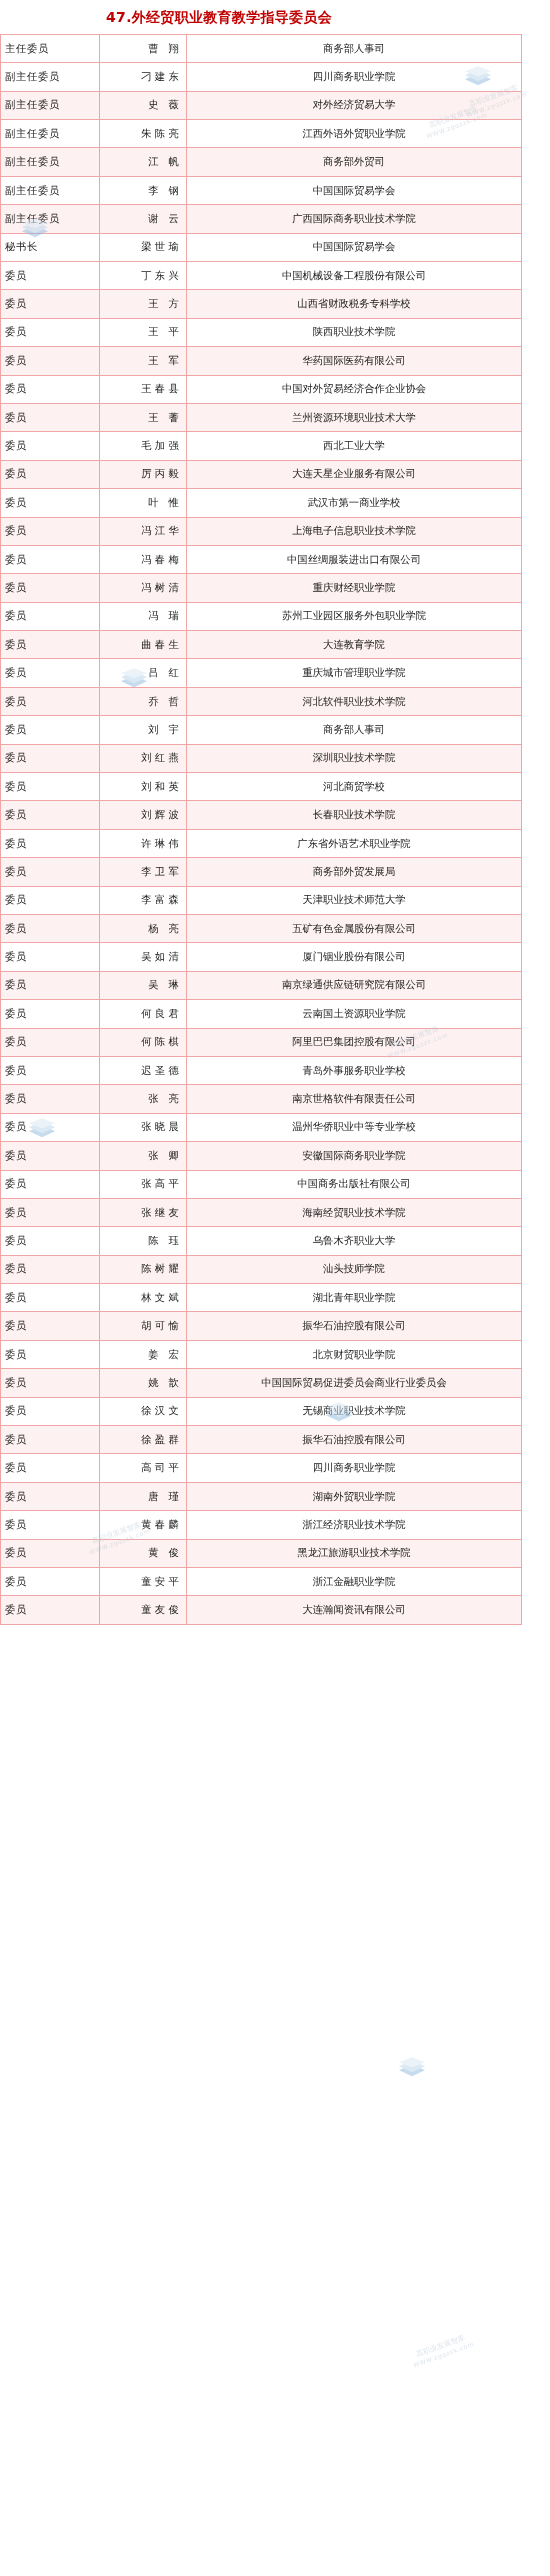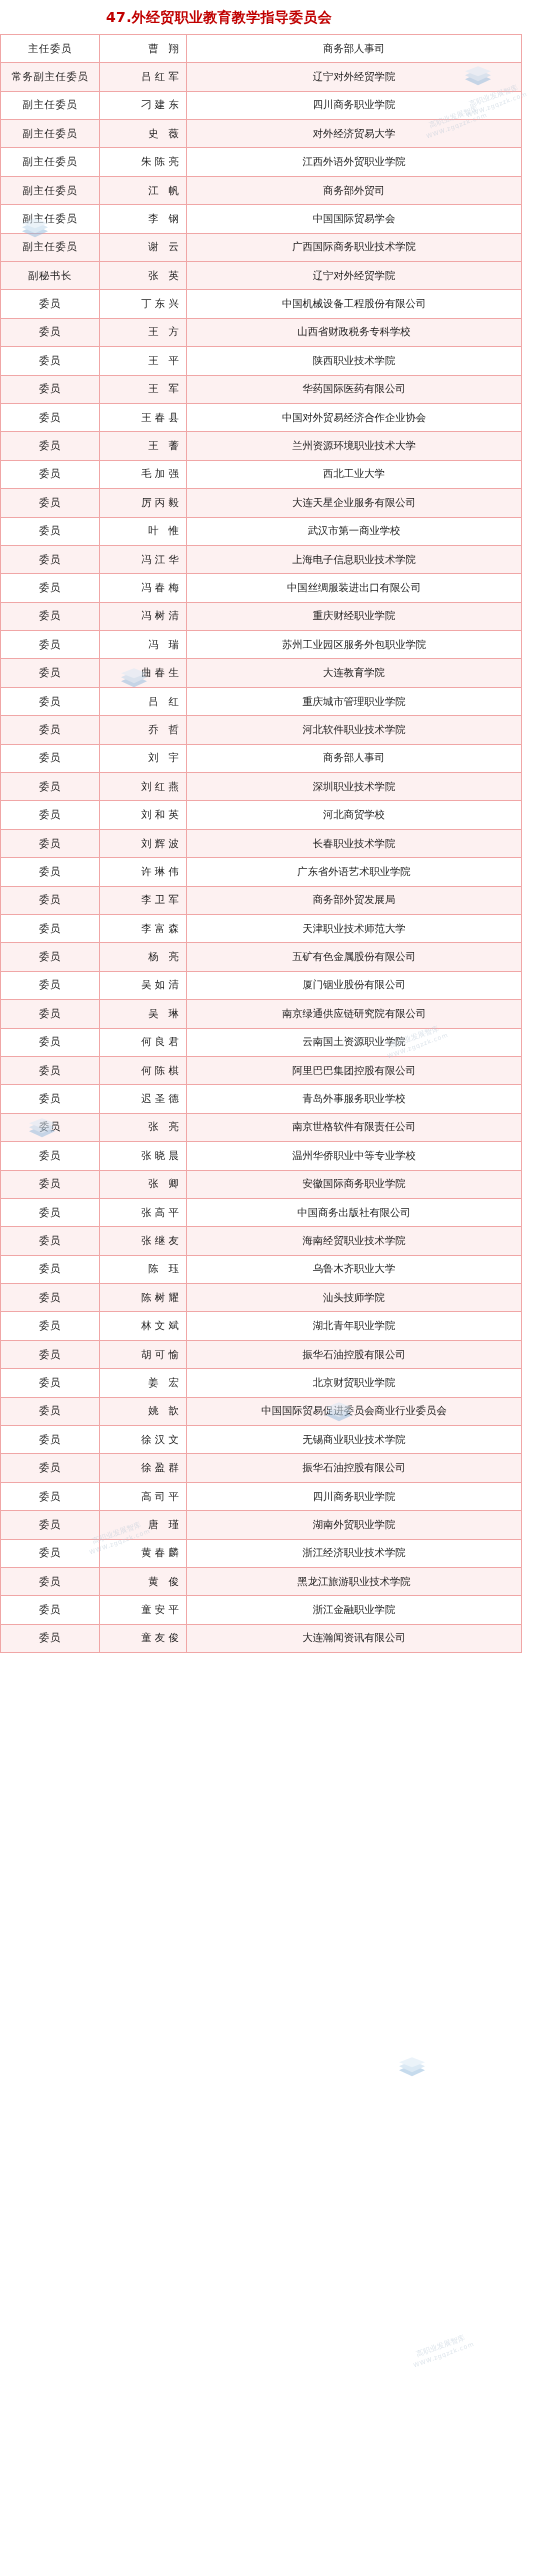--- a/index.html
+++ b/index.html
@@ -40,21 +40,20 @@
     padding: 0 4px;
     vertical-align: middle;
     background: #ffffff;
     box-sizing: border-box;
   }
   tr.alt td {
     background: #fdf1f1;
   }
   td.role {
     width: 99px;
-    text-align: center;
     letter-spacing: 0.7px;
   }
   td.name {
     width: 87px;
     text-align: right;
     letter-spacing: 3.3px;
     text-indent: 3.3px;
   }
   td.org {
     text-align: center;
@@ -91,25 +90,20 @@
 
   <div class="title">47.外经贸职业教育教学指导委员会</div>
 
   <table class="roster">
     <tbody id="roster-body">
         <tr>
           <td class="role">主任委员</td>
           <td class="name">曹 翔</td>
           <td class="org">商务部人事司</td>
         </tr>
-        <tr class="alt">
-          <td class="role">常务副主任委员</td>
-          <td class="name">吕红军</td>
-          <td class="org">辽宁对外经贸学院</td>
-        </tr>
         <tr>
           <td class="role">副主任委员</td>
           <td class="name">刁建东</td>
           <td class="org">四川商务职业学院</td>
         </tr>
         <tr class="alt">
           <td class="role">副主任委员</td>
           <td class="name">史 薇</td>
           <td class="org">对外经济贸易大学</td>
         </tr>
@@ -126,24 +120,24 @@
         <tr>
           <td class="role">副主任委员</td>
           <td class="name">李 钢</td>
           <td class="org">中国国际贸易学会</td>
         </tr>
         <tr class="alt">
           <td class="role">副主任委员</td>
           <td class="name">谢 云</td>
           <td class="org">广西国际商务职业技术学院</td>
         </tr>
-        <tr class="alt">
-          <td class="role">副秘书长</td>
-          <td class="name">张 英</td>
-          <td class="org">辽宁对外经贸学院</td>
+        <tr>
+          <td class="role">秘书长</td>
+          <td class="name">梁世瑜</td>
+          <td class="org">中国国际贸易学会</td>
         </tr>
         <tr>
           <td class="role">委员</td>
           <td class="name">丁东兴</td>
           <td class="org">中国机械设备工程股份有限公司</td>
         </tr>
         <tr class="alt">
           <td class="role">委员</td>
           <td class="name">王 方</td>
           <td class="org">山西省财政税务专科学校</td>

